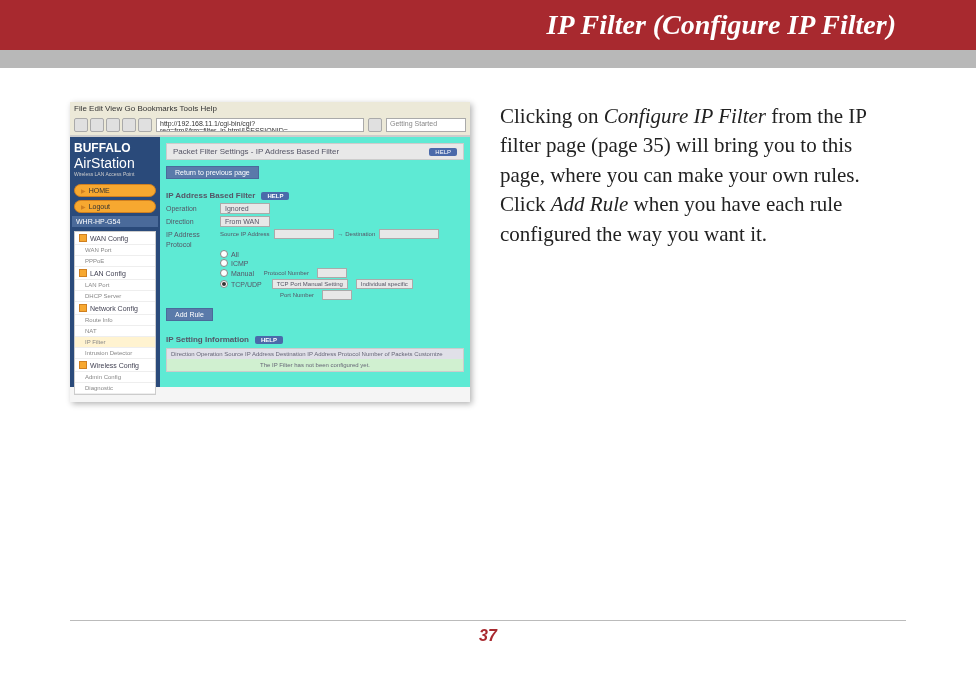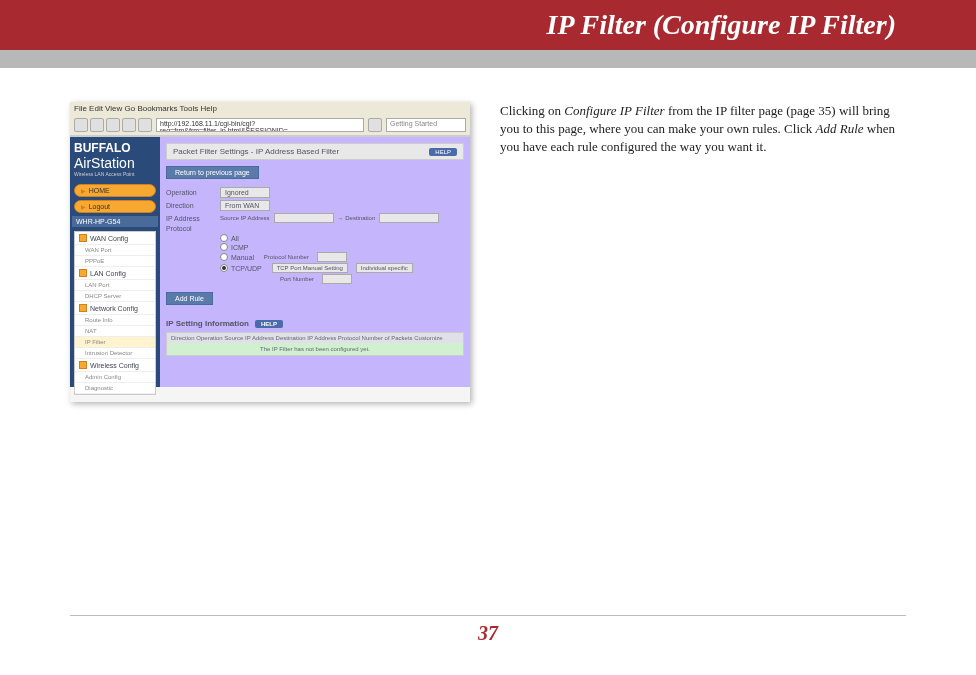--- a/index.html
+++ b/index.html
@@ -160,21 +160,21 @@
     }
     .nav-item.active { background: #fff3d0; }
     .nav-item.sub { padding-left: 10px; color: #888; font-size: 6px; }
     .nav-square {
       width: 8px; height: 8px;
       background: #f7a830;
       border: 1px solid #d08020;
     }
     .main-panel {
       flex: 1;
-      background: #c4b5fd;
+      background: #5eead4;
       padding: 6px;
     }
     .panel-title {
       background: #e8e8e8;
       border: 1px solid #ccc;
       padding: 3px 6px;
       font-size: 8px;
       color: #556;
       display: flex;
       justify-content: space-between;
@@ -263,43 +263,43 @@
       padding: 2px 4px;
     }
     .info-body {
       background: #d0f0d0;
       padding: 3px 4px;
       text-align: center;
       color: #667;
     }
     .body-text {
       flex: 1;
-      font-size: 13px;
+      font-size: 21px;
       line-height: 1.4;
       color: #222;
       max-width: 400px;
     }
     .body-text em { font-style: italic; }
     .page-footer {
       position: absolute;
       bottom: 30px;
       left: 70px;
       right: 70px;
       text-align: center;
     }
     .footer-line {
       border-top: 1px solid #bbb;
       margin-bottom: 6px;
     }
     .page-number {
       color: #a8292f;
-      font-family: Liberation Serif, serif;
+      font-family: Liberation Sans, sans-serif;
       font-weight: bold;
       font-style: italic;
-      font-size: 20px;
+      font-size: 16px;
     }
   </style>
 </head>
 <body>
 
 <div class="header-bar">
   <div class="header-title">IP Filter (Configure IP Filter)</div>
 </div>
 <div class="sub-bar"></div>
 
@@ -365,20 +365,24 @@
           <div class="nav-item sub">Diagnostic</div>
         </div>
       </div>
 
       <div class="main-panel">
         <div class="panel-title">
           <span>Packet Filter Settings - IP Address Based Filter</span>
           <span class="help-btn">HELP</span>
         </div>
         <div class="return-btn">Return to previous page</div>
+        <div class="section-label">
+          <span>IP Address Based Filter</span>
+          <span class="help-btn">HELP</span>
+        </div>
         <div class="form-row">
           <span class="form-label">Operation</span>
           <span class="select-box">Ignored</span>
         </div>
         <div class="form-row">
           <span class="form-label">Direction</span>
           <span class="select-box">From WAN</span>
         </div>
         <div class="form-row">
           <span class="form-label">IP Address</span>

